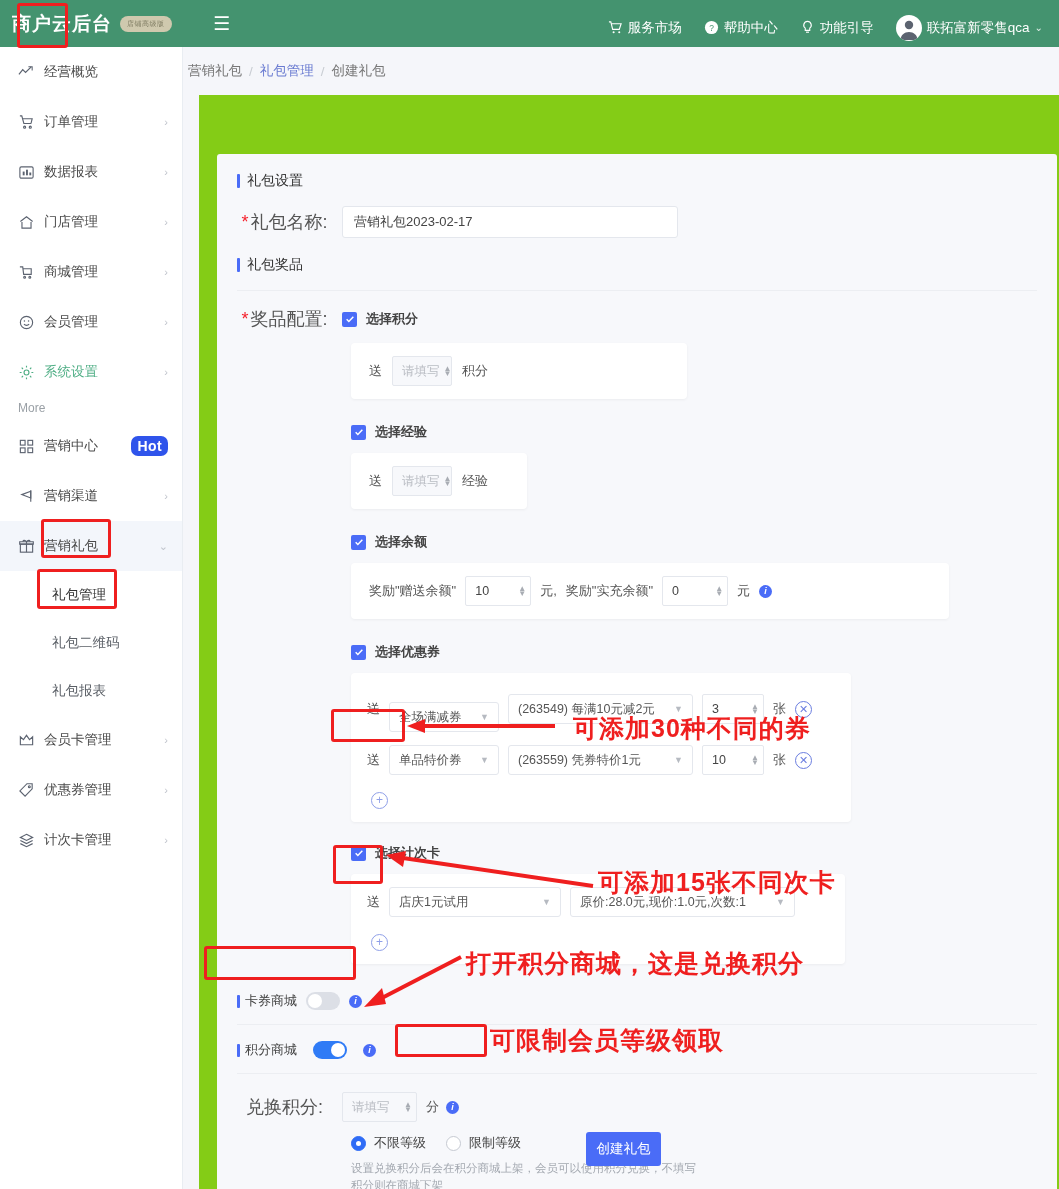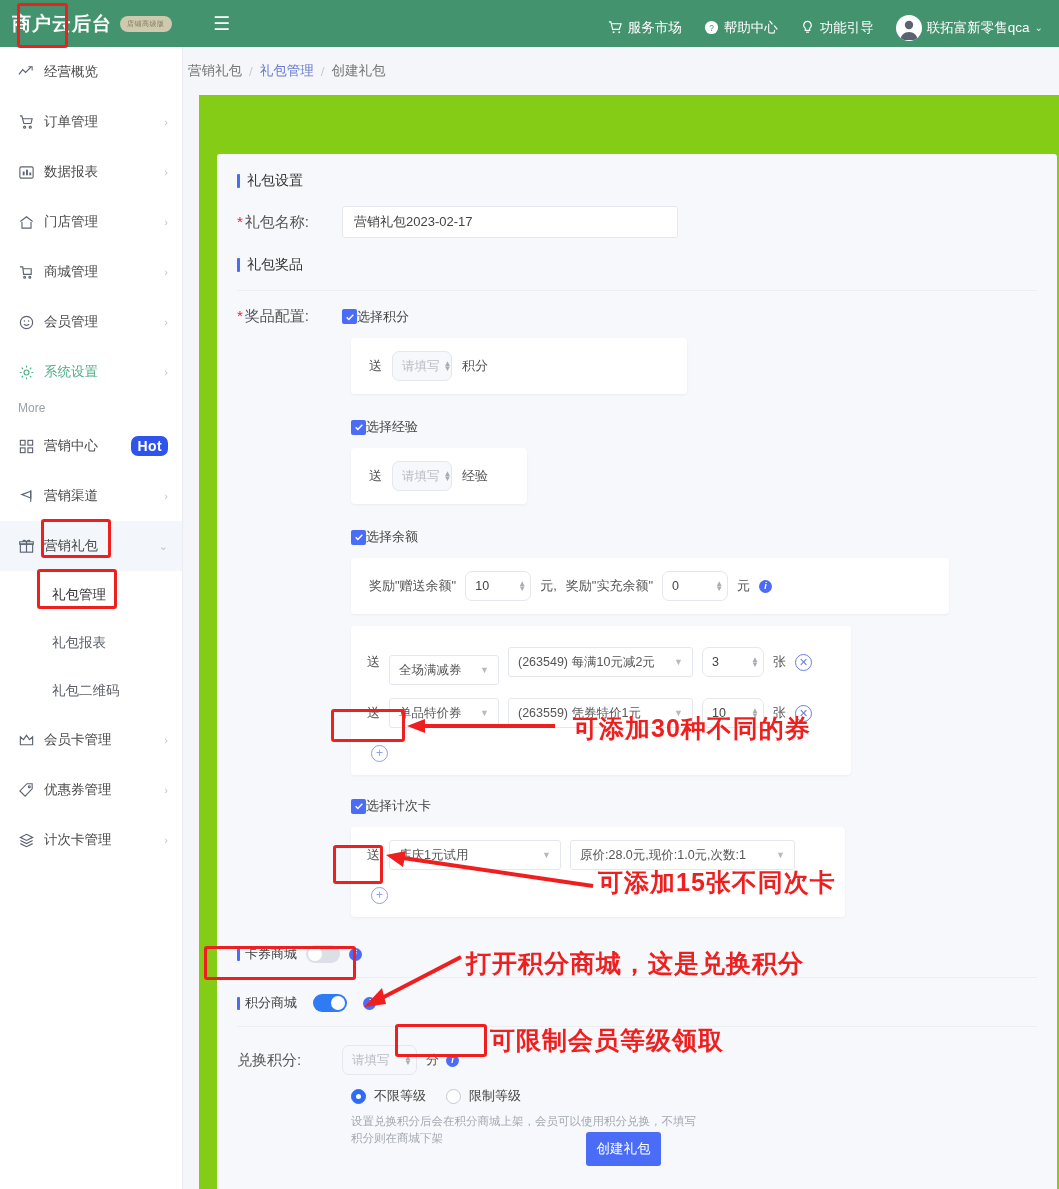--- a/index.html
+++ b/index.html
@@ -71,43 +71,43 @@
     background:#84cc16; border-top:4px solid #84cc16;
   }
   .form-card {
     position:absolute; top:55px; left:18px; width:840px; height:1040px;
     background:#f7f8fb; border-radius:3px; padding:18px 20px 0 20px;
   }
   .sec-title { display:flex; align-items:center; font-size:14px; color:#333; margin-bottom:16px; }
   .sec-title .bar { width:3px; height:14px; background:#4a6cf7; margin-right:7px; border-radius:1px; }
 
   .row { display:flex; align-items:center; }
-  .flabel { width:105px; text-align:left; padding-right:10px; font-size:15px; color:#555; white-space:nowrap; }
+  .flabel { width:105px; text-align:center; padding-right:10px; font-size:18px; color:#555; white-space:nowrap; }
   .req { color:#f5222d; margin-right:2px; }
 
   .text-input {
     width:336px; height:32px; border:1px solid #e4e7ed; border-radius:3px;
     background:#fff; font-size:13px; color:#444; padding:0 11px;
     font-family:inherit; outline:none;
   }
 
   .divider { height:1px; background:#eceef2; margin:18px 0 0 0; }
 
-  .cb-row { display:flex; align-items:center; margin:0 0 0 0; }
+  .cb-row { display:flex; align-items:center; gap:9px; margin:0 0 0 0;font-weight:bold; }
   .cbox {
     width:15px; height:15px; border-radius:2px; background:#4a6cf7;
     display:flex; align-items:center; justify-content:center; flex:0 0 15px; cursor:pointer;
   }
   .cbox svg { display:block; }
   .cb-text { font-size:13px; color:#444; }
   .send-lbl { font-size:13px; color:#555; }
   .unit { font-size:13px; color:#555; }
 
   .num-input {
-    height:30px; border:1px solid #e4e7ed; border-radius:7px; background:#f7f8fb;
+    height:30px; border:1px solid #e4e7ed; border-radius:2px; background:#f7f8fb;
     display:flex; align-items:center; padding:0 4px 0 9px; font-size:12.5px; color:#b9bcc3;
   }
   .num-input.filled { background:#fff; color:#444; }
   .num-input .nv { flex:1; white-space:nowrap; }
   .spin { display:flex; flex-direction:column; align-items:center; line-height:5px; color:#a8acb3; font-size:8px; margin-left:4px; }
 
   .sel-box {
     height:30px; border:1px solid #e4e7ed; border-radius:3px; background:#fff;
     display:flex; align-items:center; padding:0 9px; font-size:12.5px; color:#555; cursor:pointer;
   }
@@ -318,24 +318,24 @@
         </svg>
     </span>
     <span class="nlabel">营销礼包</span>
     <span class="arrow">⌄</span>
   </div>
 
   <div class="sub-item sel">
     <span>礼包管理</span>
   </div>
   <div class="sub-item">
+    <span>礼包二维码</span>
+  </div>
+  <div class="sub-item">
     <span>礼包报表</span>
-  </div>
-  <div class="sub-item">
-    <span>礼包二维码</span>
   </div>
 
   <div class="nav-item">
     <span class="nicon">
       <svg width="17" height="17" viewBox="0 0 18 18" fill="none" stroke="#5c6370" stroke-width="1.2">
           <path d="M2.5 13.5V5l3.3 3L9 3.5 12.2 8 15.5 5v8.5z"></path>
         </svg>
     </span>
     <span class="nlabel">会员卡管理</span>
     <span class="arrow">›</span>
@@ -464,20 +464,28 @@
           <span class="nv">0</span>
           <span class="spin">
               <span>▲</span>
               <span>▼</span>
             </span>
         </span>
         <span class="unit">元</span>
         <span class="info-i">i</span>
       </div>
 
+      <div class="cb-row" style="margin:24px 0 0 114px;">
+        <span class="cbox">
+          <svg width="10" height="10" viewBox="0 0 12 12">
+              <path d="M2 6.3l2.6 2.6L10 3.4" stroke="#fff" stroke-width="1.8" fill="none"></path>
+            </svg>
+        </span>
+        <span class="cb-text">选择优惠券</span>
+      </div>
       <div style="margin:12px 0 0 114px; background:#fff; border-radius:4px; box-shadow:0 1px 3px rgba(0,0,0,.05); width:500px; padding:13px 16px 11px 16px;">
         <div style="display:flex; align-items:center; gap:9px; margin-bottom:13px;">
           <span class="send-lbl">送</span>
           <span class="sel-box" style="width:110px;margin-top:16px;">
             <span class="sv">全场满减券</span>
             <span class="sarrow">▼</span>
           </span>
           <span class="sel-box" style="width:185px;">
             <span class="sv">(263549) 每满10元减2元</span>
             <span class="sarrow">▼</span>

